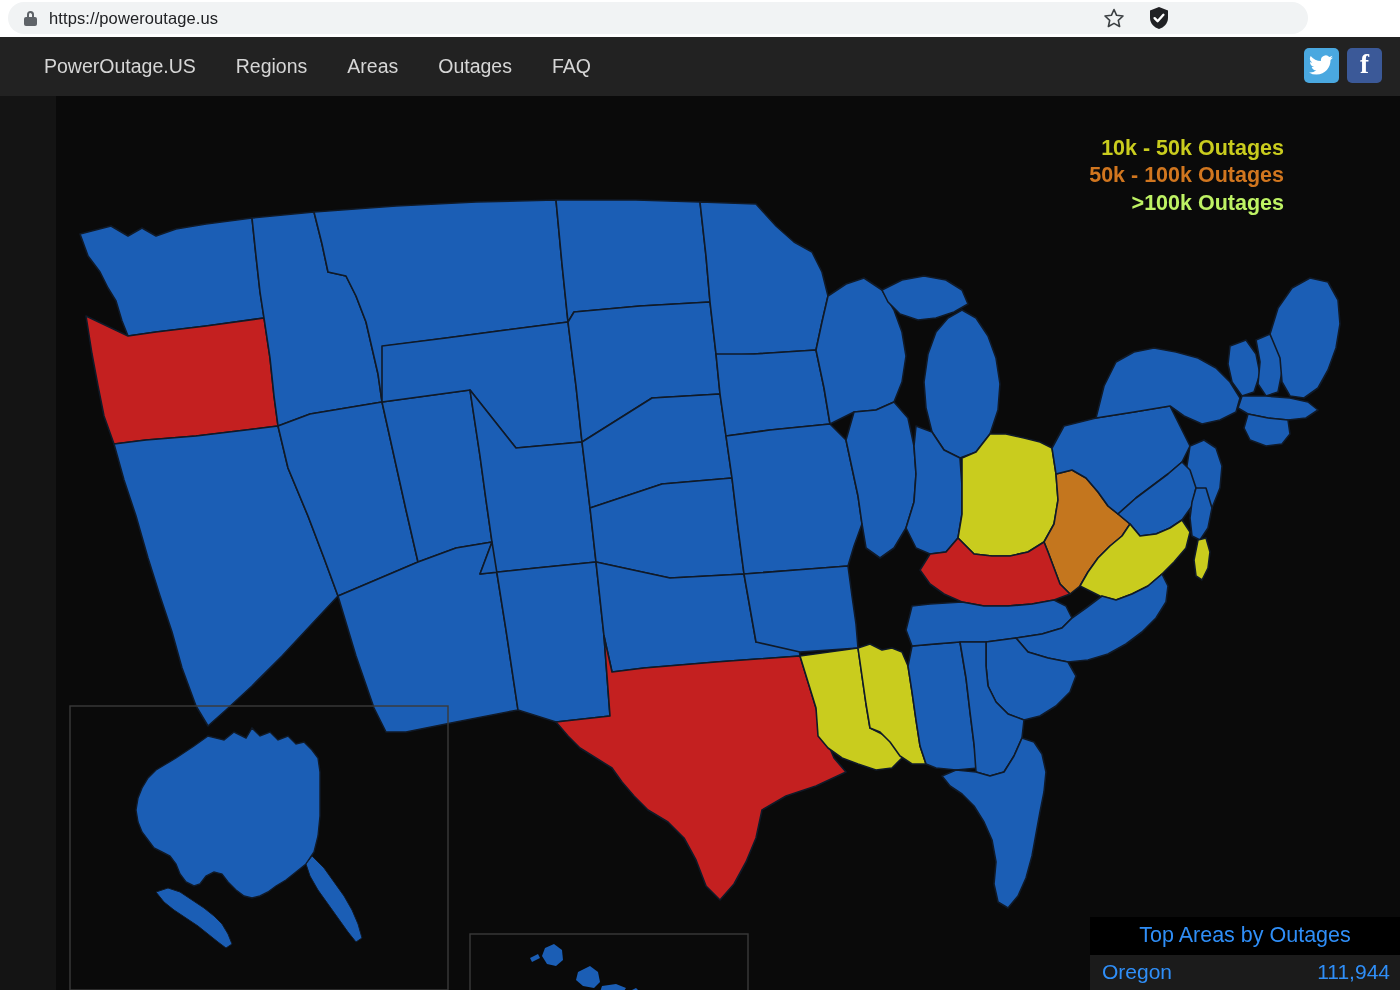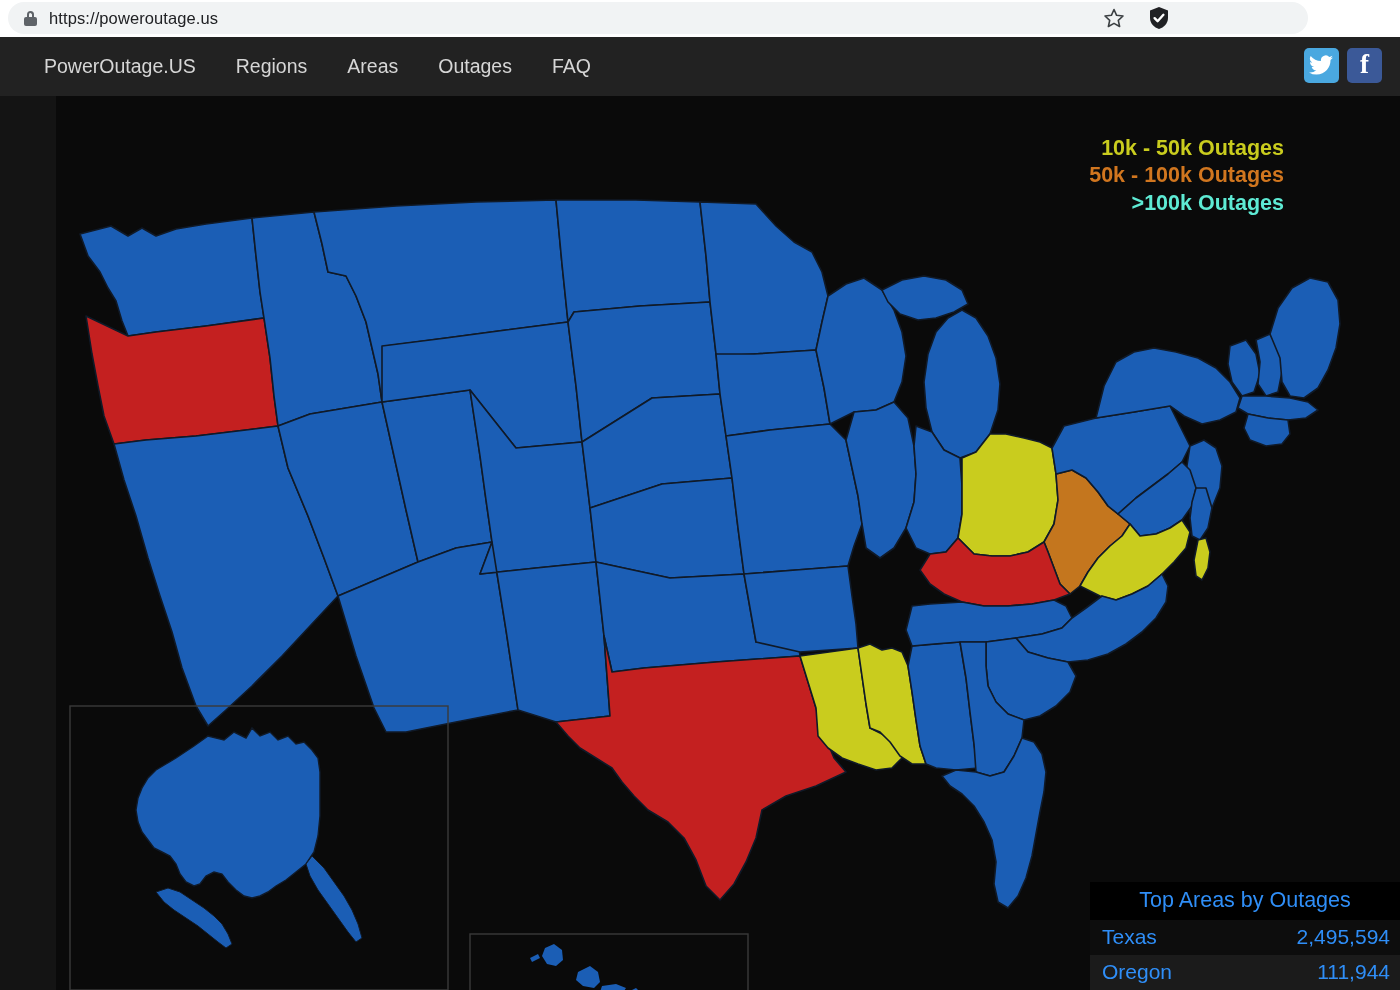--- a/index.html
+++ b/index.html
@@ -263,29 +263,25 @@
           <path d="M572,896 L580,892 L586,898 L582,904 L574,902 Z"></path>
           <path d="M584,902 L600,900 L612,906 L616,916 L608,922 L592,920 L582,912 Z"></path>
           <path d="M594,924 L606,920 L612,926 L606,932 L596,930 Z"></path>
           <path d="M604,934 L626,928 L644,934 L656,946 L662,962 L658,978 L646,988 L630,990 L616,982 L606,968 L600,952 Z"></path>
         </g>
       </svg>
 
       <div class="legend">
         <div style="color:#c9cc1e">10k - 50k Outages</div>
         <div style="color:#d1761f">50k - 100k Outages</div>
-        <div style="color:#5eead4">&gt;100k Outages</div>
+        <div style="color:#bef264">&gt;100k Outages</div>
       </div>
     </div>
 
     <div class="top-areas">
       <div class="ta-head">Top Areas by Outages</div>
-      <div class="ta-row odd">
-        <span class="ta-name">Texas</span>
-        <span class="ta-val">2,495,594</span>
-      </div>
       <div class="ta-row even">
         <span class="ta-name">Oregon</span>
         <span class="ta-val">111,944</span>
       </div>
     </div>
   </div>
 </div>
 
 </body></html>

